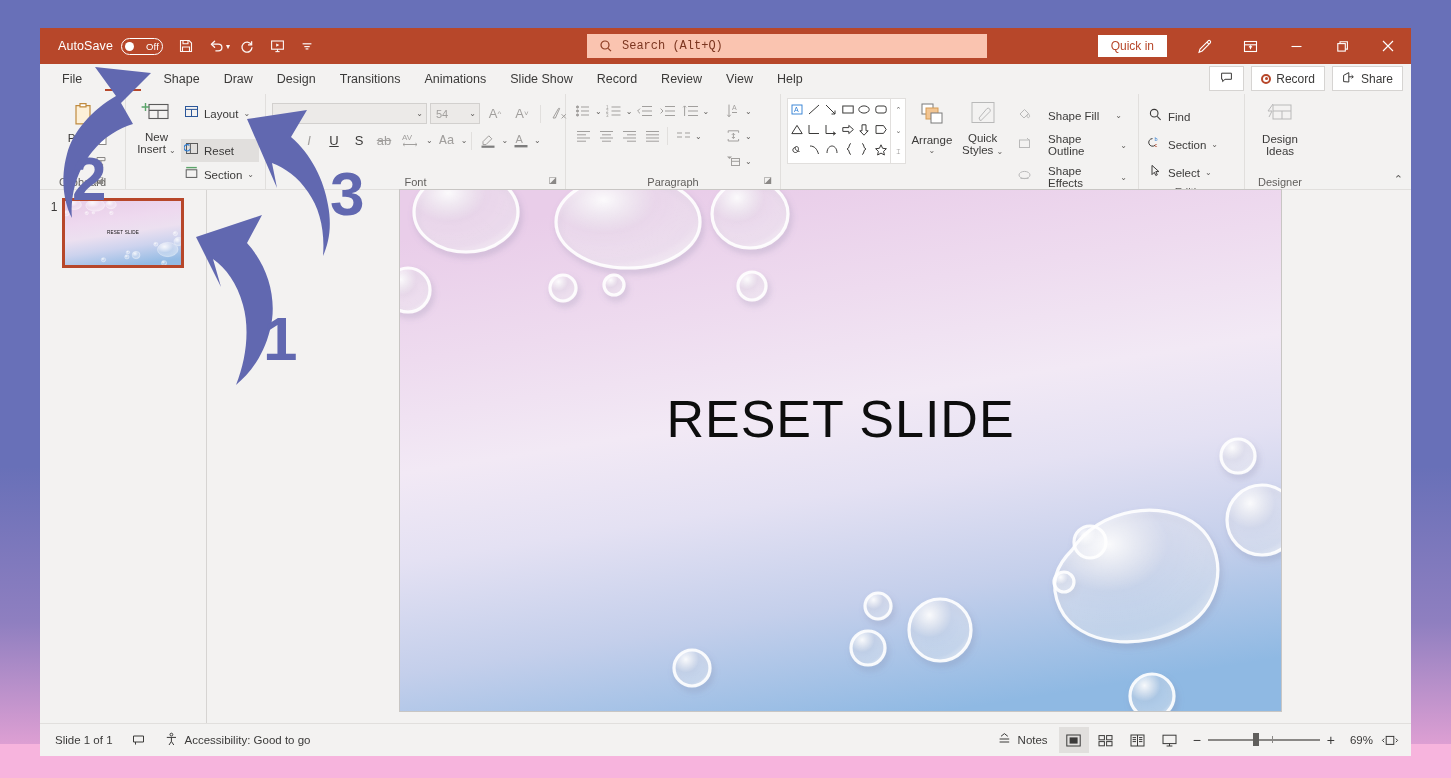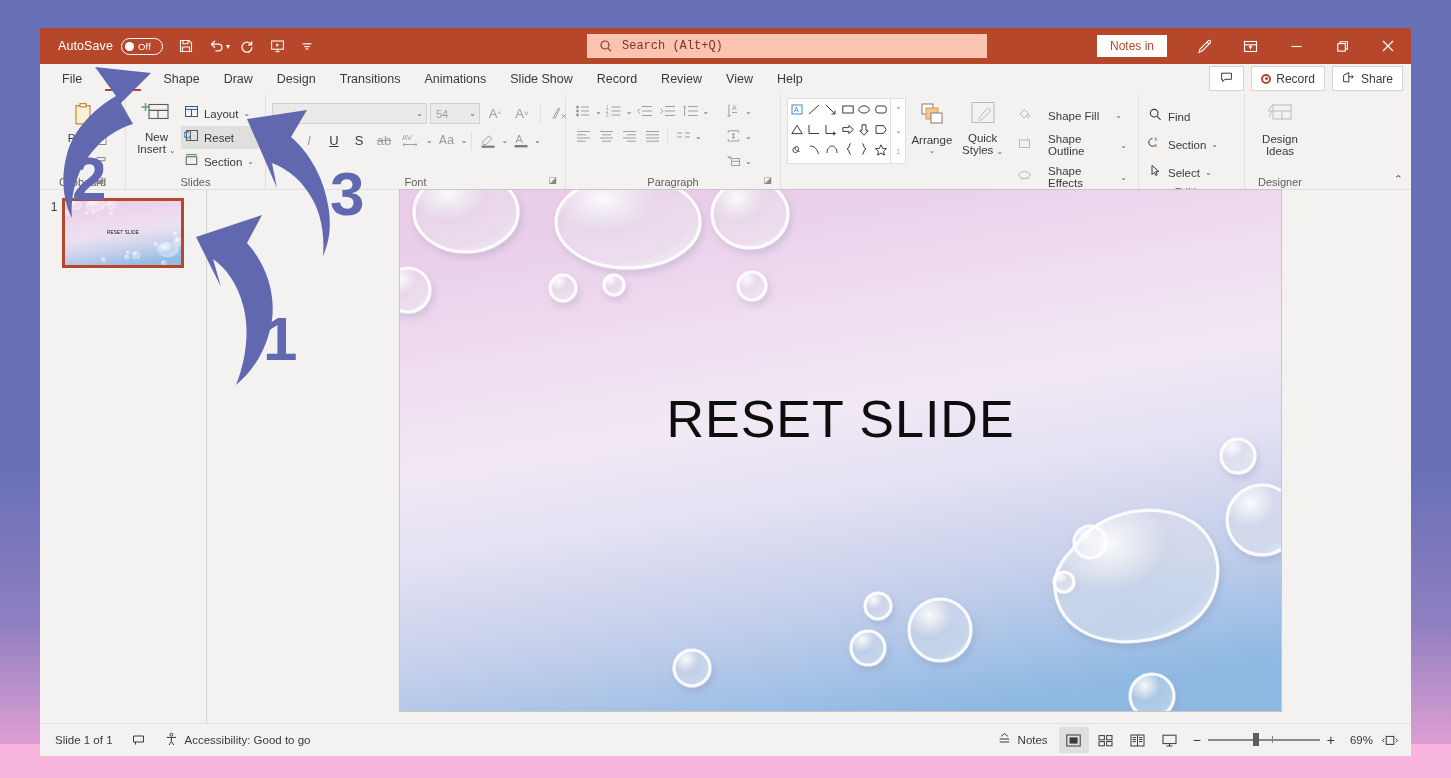--- a/index.html
+++ b/index.html
@@ -42,21 +42,21 @@
   .autosave-label { font-size: 12.5px; color: #fff; margin-right: 8px; letter-spacing: .1px;}
   .toggle {
     width: 42px; height: 17px; border-radius: 9px;
     border: 1.4px solid #fff; position: relative;
     display: flex; align-items: center;
   }
   .toggle .knob {
     width: 9px; height: 9px; border-radius: 50%;
     background: #fff; margin-left: 3px;
   }
-  .toggle .tg-txt { font-size: 9.5px; color:#fff; margin-left: 4px; letter-spacing:.2px;}
+  .toggle .tg-txt { font-size: 9.5px; color:#fff; margin-left: 12px; letter-spacing:.2px;}
   .tb-icon {
     width: 30px; height: 28px;
     display: flex; align-items: center; justify-content: center;
     color: #fff; opacity: .96;
   }
   .tb-icon svg { display:block; }
   .caret-sm { font-size: 8px; margin-left:-5px; margin-right:2px; opacity:.95;}
   .doc-title {
     position: absolute; left: 0; right: 0; text-align: center;
     font-size: 12.5px; color: #fff;
@@ -145,21 +145,21 @@
   #g-clipboard { width: 86px; align-items: center; }
   .paste-btn { display:flex; flex-direction:column; align-items:center; width: 52px; padding-top:2px;}
   .clip-small { display: flex; gap: 2px; margin-top: 3px; align-items:center;}
   .mini-ico { width: 22px; height: 22px; display:flex;align-items:center;justify-content:center;}
 
   
   #g-slides { width: 140px; }
   .newslide { display:flex; flex-direction:column; align-items:center; width: 56px; padding-top:3px; }
   .slides-menu { display: flex; flex-direction: column; gap: 1px; padding-top: 4px; }
   .menu-item { display: flex; align-items: center; gap: 5px; padding: 2px 5px 2px 3px; }
-  .menu-item.hover { background: #e1dfdd; }
+  .menu-item.hover { background: #e1dfdd; margin-top: 13px; }
 
   
   #g-font { width: 300px; }
   .font-row { display: flex; align-items: center; gap: 3px; margin-bottom: 4px; }
   .font-row2 { display: flex; align-items: center; gap: 1px; }
   .combo {
     height: 21px; border: 1px solid #d2d0ce; background: #eceae8;
     display: flex; align-items: center; justify-content: space-between;
     padding: 0 3px 0 5px; font-size: 11px; color: #a19f9d;
   }
@@ -335,21 +335,21 @@
       <span class="s-ico">
         <svg width="14" height="14" viewBox="0 0 14 14" fill="none" stroke="#8c3a20" stroke-width="1.2">
           <circle cx="6" cy="6" r="4"></circle>
             <path d="M9.1 9.3 12 12.2"></path>
         </svg>
       </span>
       <input type="text" placeholder="Search (Alt+Q)" style="">
     </div>
 
     <div class="tb-right">
-      <button id="signin">Notes in</button>
+      <button id="signin">Quick in</button>
       <span class="win-btn">
         <svg width="19" height="19" viewBox="0 0 19 19" fill="none" stroke="#fff" stroke-width="1.1">
           <path d="M4 15.3 5 12 13.2 3.8a1.5 1.5 0 0 1 2.1 2.1L7.2 14z"></path>
             <path d="M11.9 5.2l2 2"></path>
         </svg>
       </span>
       <span class="win-btn">
         <svg width="17" height="17" viewBox="0 0 17 17" fill="none" stroke="#fff" stroke-width="1.1">
           <rect x="2.5" y="3.5" width="12" height="10"></rect>
             <path d="M2.5 6.8h12"></path>

